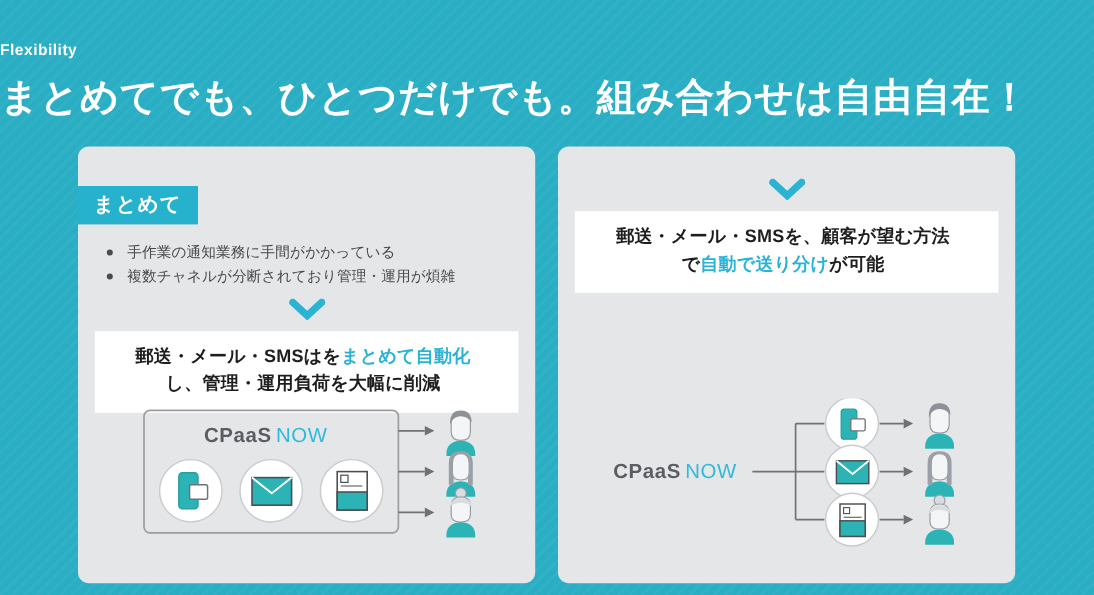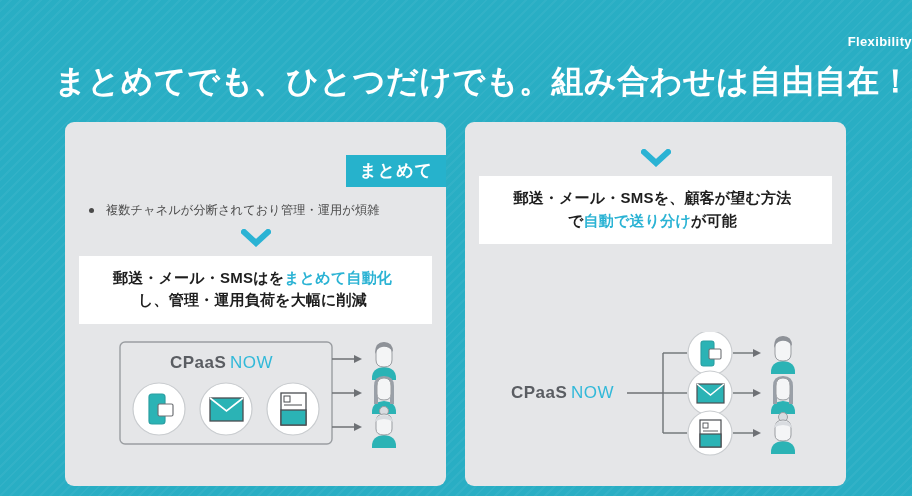--- a/index.html
+++ b/index.html
@@ -24,21 +24,21 @@
       rgba(255,255,255,0.045) 2px,
       rgba(255,255,255,0) 2px,
       rgba(255,255,255,0) 7px
     );
   }
 
   
   .header {
     position: absolute;
     top: 0; left: 0; right: 0;
-    text-align: right;
+    text-align: left;
     padding-top: 34px;
   }
   .eyebrow {
     color: #ffffff;
     font-size: 13px;
     font-weight: bold;
     letter-spacing: 0.4px;
   }
   .headline {
     color: #ffffff;
@@ -60,21 +60,21 @@
   }
   .card {
     width: 381px;
     height: 364px;
     background: #E5E6E8;
     border-radius: 9px;
     position: relative;
     overflow: hidden;
   }
 
-  .badge-wrap { text-align: right; padding-top: 33px; }
+  .badge-wrap { text-align: left; padding-top: 33px; }
   .badge {
     display: inline-block;
     background: #26B2CC;
     color: #ffffff;
     font-size: 17px;
     font-weight: bold;
     letter-spacing: 1px;
     padding: 4px 13px 5px 13px;
   }
 
@@ -132,20 +132,21 @@
   </div>
 
   <div class="cards">
 
     <div class="card">
       <div class="badge-wrap">
         <span class="badge">まとめて</span>
       </div>
 
       <ul class="bullets">
+        <li>手作業の通知業務に手間がかかっている</li>
         <li>複数チャネルが分断されており管理・運用が煩雑</li>
       </ul>
 
       <div class="chev">
         <svg width="30" height="18" viewBox="0 0 30 18">
           <path d="M3 3 L15 14 L27 3" fill="none" stroke="#2BB3D4" stroke-width="6" stroke-linecap="square"></path>
         </svg>
       </div>
 
       <div class="hl">

